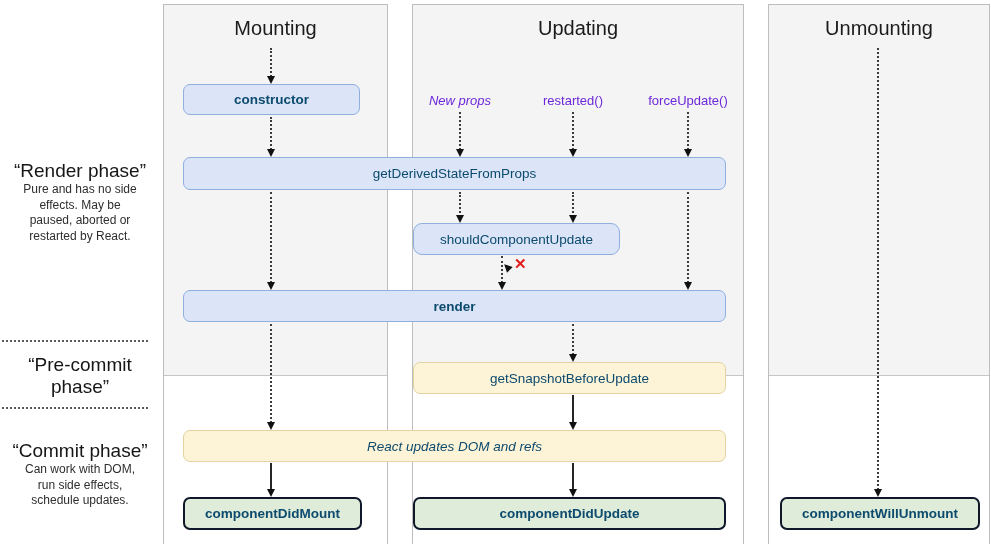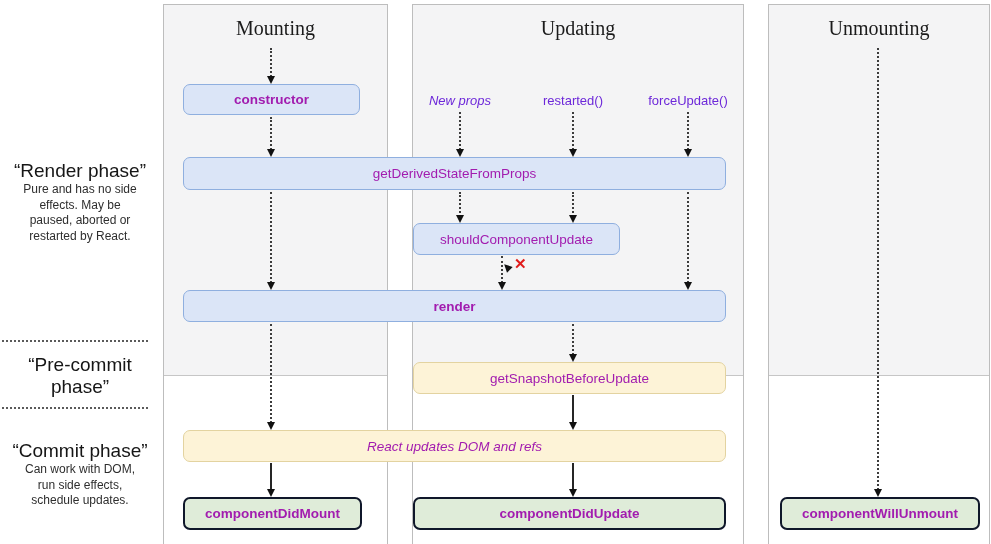--- a/index.html
+++ b/index.html
@@ -5,26 +5,26 @@
   html,body { margin:0; padding:0; background:#fff; }
   .stage { position:relative; width:991px; height:544px; background:#ffffff;
            font-family:"Liberation Sans", sans-serif; overflow:hidden; }
 
   
   .col { position:absolute; top:4px; bottom:0; box-sizing:border-box;
          border:1px solid #bdbdbd; border-bottom:none; background:#ffffff; }
   .col-gray { position:absolute; left:0; right:0; top:0; height:370px;
               background:#f4f4f5; border-bottom:1px solid #c6c6c6; }
   .col-title { position:absolute; top:12px; left:0; width:100%; text-align:center;
-               font-size:20px; color:#1b1b1b;font-family:Liberation Serif, serif; }
+               font-size:20px; color:#1b1b1b; }
 
   
   .node { position:absolute; box-sizing:border-box; border-radius:7px;
           display:flex; align-items:center; justify-content:center;
-          font-size:13.5px; color:#a21caf; text-align:center; }
+          font-size:13.5px; color:#0c4a6e; text-align:center; }
   .blue   { background:#dbe5f7; border:1px solid #8fafdf; }
   .yellow { background:#fdf3d7; border:1px solid #e3d3a0; }
   .green  { background:#dfecd9; border:2px solid #0f172a; }
   .bold { font-weight:bold; }
   .it   { font-style:italic; }
 
   
   .arrow { position:absolute; width:0; }
   .arrow.dashed { border-left:2px dotted #3c3c3c; }
   .arrow.solid  { border-left:2px solid #262626; }
@@ -114,21 +114,21 @@
 
   <div class="arrow dashed" style="left:877px; top:48px; height:446px;"></div>
 
   <div class="abort-arrow"></div>
   <div class="abort-x">✕</div>
 
   <div class="node blue bold" style="left:183px; top:84px;  width:177px; height:31px;">constructor</div>
 
   <div class="node blue" style="left:183px; top:157px; width:543px; height:33px;">getDerivedStateFromProps</div>
 
-  <div class="node blue" style="left:413px; top:223px; width:207px; height:32px;">shouldComponentUpdate</div>
+  <div class="node blue" style="left:413px; top:223px; width:207px; height:32px;border-radius:9px;">shouldComponentUpdate</div>
 
   <div class="node blue bold" style="left:183px; top:290px; width:543px; height:32px;">render</div>
 
   <div class="node yellow" style="left:413px; top:362px; width:313px; height:32px;">getSnapshotBeforeUpdate</div>
 
   <div class="node yellow it" style="left:183px; top:430px; width:543px; height:32px;">React updates DOM and refs</div>
 
   <div class="node green bold" style="left:183px; top:497px; width:179px; height:33px;">componentDidMount</div>
 
   <div class="node green bold" style="left:413px; top:497px; width:313px; height:33px;">componentDidUpdate</div>

